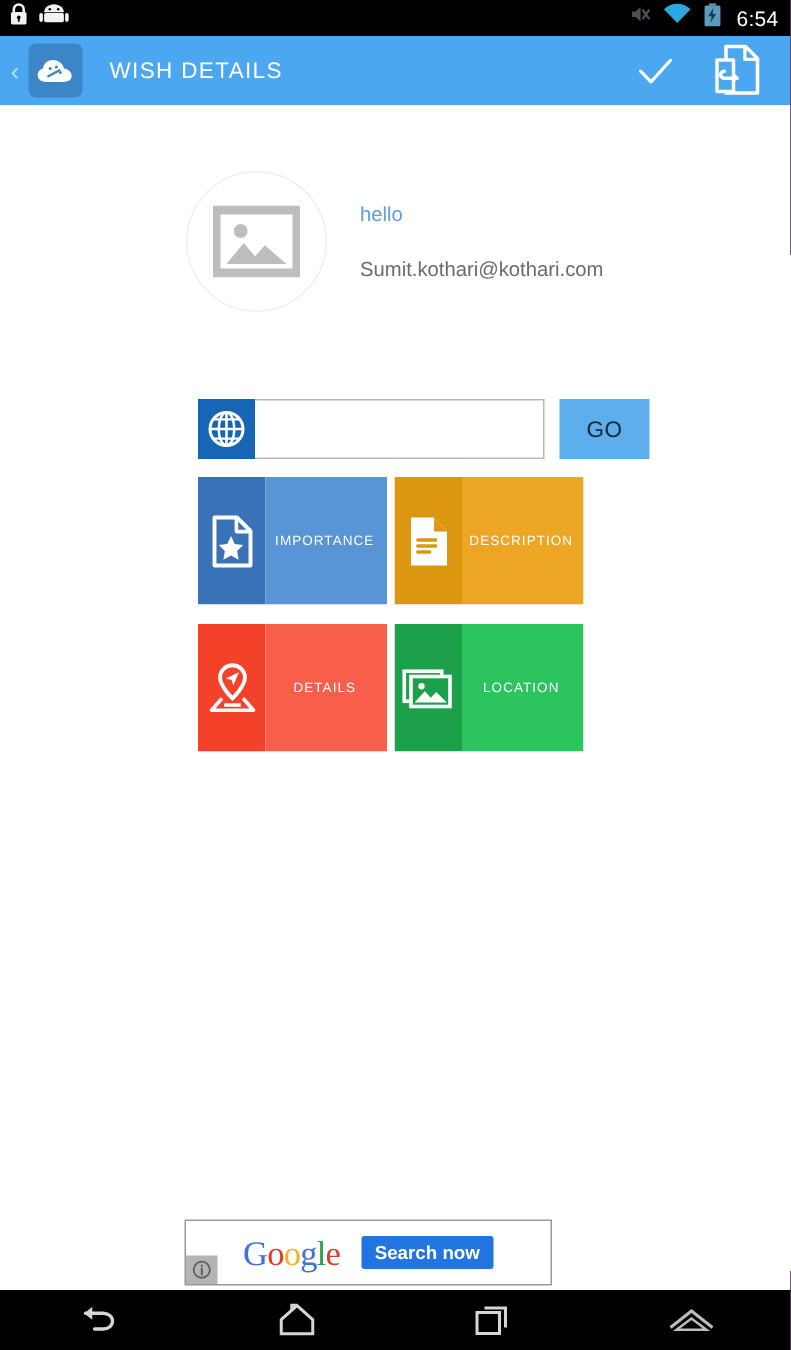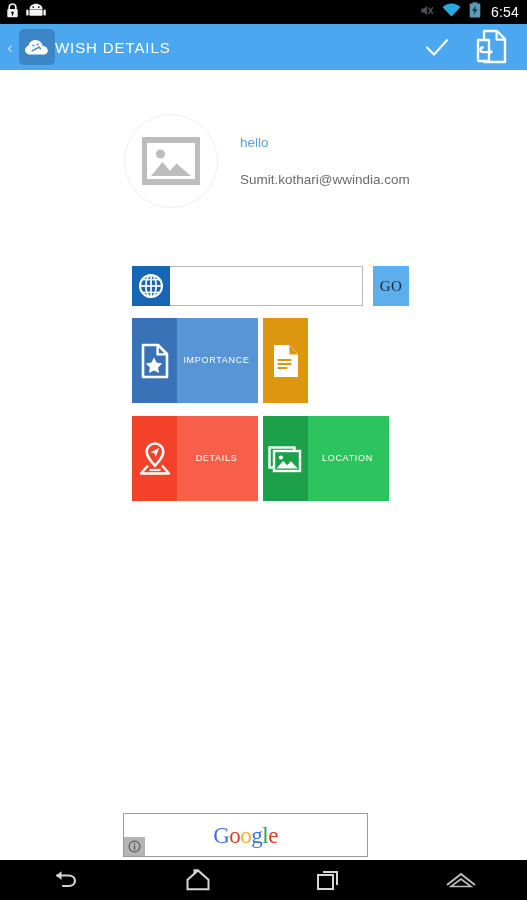--- a/index.html
+++ b/index.html
@@ -81,21 +81,21 @@
     display: flex;
     align-items: center;
     justify-content: center;
     flex: 0 0 auto;
     margin-left: 1px;
   }
   #app-bar-title {
     color: #ffffff;
     font-size: 15px;
     letter-spacing: 0.9px;
-    margin-left: 0;
+    margin-left: 18px;
     flex: 1 1 auto;
     white-space: nowrap;
     overflow: hidden;
   }
   .bar-action {
     flex: 0 0 auto;
     display: flex;
     align-items: center;
     justify-content: center;
     height: 46px;
@@ -176,25 +176,25 @@
     background: #ffffff;
     font-family: "Liberation Sans", sans-serif;
     font-size: 13px;
     color: #333;
     padding: 0 8px;
     box-sizing: border-box;
     outline: none;
     margin-right: 10px;
   }
   #go-button {
-    width: 36px;
+    width: 60px;
     background: #5CAEEC;
     border: none;
     color: #1b2733;
-    font-family: Liberation Serif, serif;
+    font-family: Liberation Sans, sans-serif;
     font-size: 15px;
     letter-spacing: 0.4px;
     cursor: pointer;
     flex: 0 0 auto;
   }
 
   
   #tile-grid {
     position: absolute;
     top: 248px;
@@ -389,21 +389,21 @@
     <div id="profile-row">
       <div id="avatar">
         <svg width="58" height="48" viewBox="0 0 58 48">
           <rect x="2" y="3" width="54" height="42" fill="none" stroke="#bdbdbd" stroke-width="6"></rect>
           <circle cx="18.5" cy="17" r="4.6" fill="#bdbdbd"></circle>
           <path d="M9 39l11.5-14L28 34l6.5-7.5L49 39z" fill="#bdbdbd"></path>
         </svg>
       </div>
       <div id="profile-texts">
         <div id="profile-greeting">hello</div>
-        <div id="profile-email">Sumit.kothari@wwindia.com</div>
+        <div id="profile-email">Sumit.kothari@kothari.com</div>
       </div>
     </div>
 
     <div id="search-row">
       <div id="globe-button">
         <svg width="28" height="28" viewBox="0 0 28 28">
           <circle cx="14" cy="14" r="11" fill="none" stroke="#ffffff" stroke-width="2"></circle>
           <ellipse cx="14" cy="14" rx="5.2" ry="11" fill="none" stroke="#ffffff" stroke-width="1.7"></ellipse>
           <path d="M3 14h22" stroke="#ffffff" stroke-width="1.7"></path>
           <path d="M5.2 7.6h17.6" stroke="#ffffff" stroke-width="1.5"></path>
@@ -431,20 +431,23 @@
       </div>
 
       <div class="tile">
         <div class="tile-icon-pane" style="background:#DC960F">
           <svg width="28" height="36" viewBox="0 0 28 36">
             <path d="M2 2h15l9 9v23H2z" fill="#ffffff"></path>
             <path d="M17.4 2.4v9h8.8" fill="#DC960F"></path>
             <path d="M6.5 17h12M6.5 21h12M6.5 25h8" stroke="#DC960F" stroke-width="2.2" stroke-linecap="round"></path>
           </svg>
         </div>
+        <div class="tile-label-pane" style="background:#EDA524">
+          <span class="tile-label">DESCRIPTION</span>
+        </div>
       </div>
 
       <div class="tile">
         <div class="tile-icon-pane" style="background:#F4412A">
           <svg width="34" height="36" viewBox="0 0 34 36">
             <path d="M17 2.5c-4.6 0-8.3 3.6-8.3 8.1 0 5.9 8.3 14 8.3 14s8.3-8.1 8.3-14c0-4.5-3.7-8.1-8.3-8.1z" fill="none" stroke="#ffffff" stroke-width="2.6"></path>
             <path d="M21.3 7.1l-8.8 4.2 4 1 1 3.9z" fill="#ffffff"></path>
             <path d="M10 24.5L3 32.5h28l-7-8" fill="none" stroke="#ffffff" stroke-width="2.4" stroke-linejoin="round"></path>
             <path d="M11.5 29h11" stroke="#ffffff" stroke-width="2.2"></path>
           </svg>
@@ -468,20 +471,21 @@
         </div>
       </div>
 
     </div>
   </div>
 
   <div id="ad-banner">
     <div id="ad-google-logo">
       <span class="g-b">G</span><span class="g-r">o</span><span class="g-y">o</span><span class="g-b">g</span><span class="g-g">l</span><span class="g-r">e</span>
     </div>
+    <div id="ad-cta">Search now</div>
     <div id="ad-info-badge">
       <svg width="13" height="13" viewBox="0 0 13 13">
         <circle cx="6.5" cy="6.5" r="5.4" fill="none" stroke="#5e5e5e" stroke-width="1.2"></circle>
         <rect x="5.9" y="5.2" width="1.3" height="5" fill="#5e5e5e"></rect>
         <rect x="5.9" y="3.1" width="1.3" height="1.4" fill="#5e5e5e"></rect>
       </svg>
     </div>
   </div>
 
   <div id="nav-bar">

